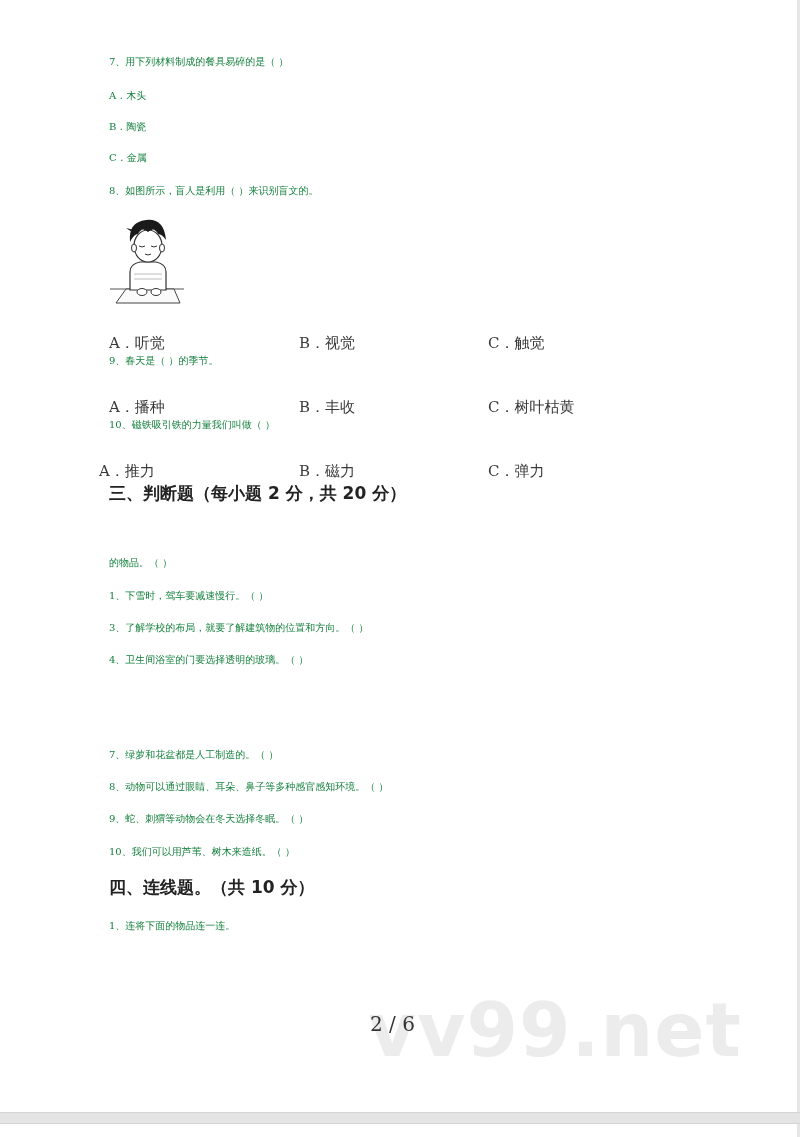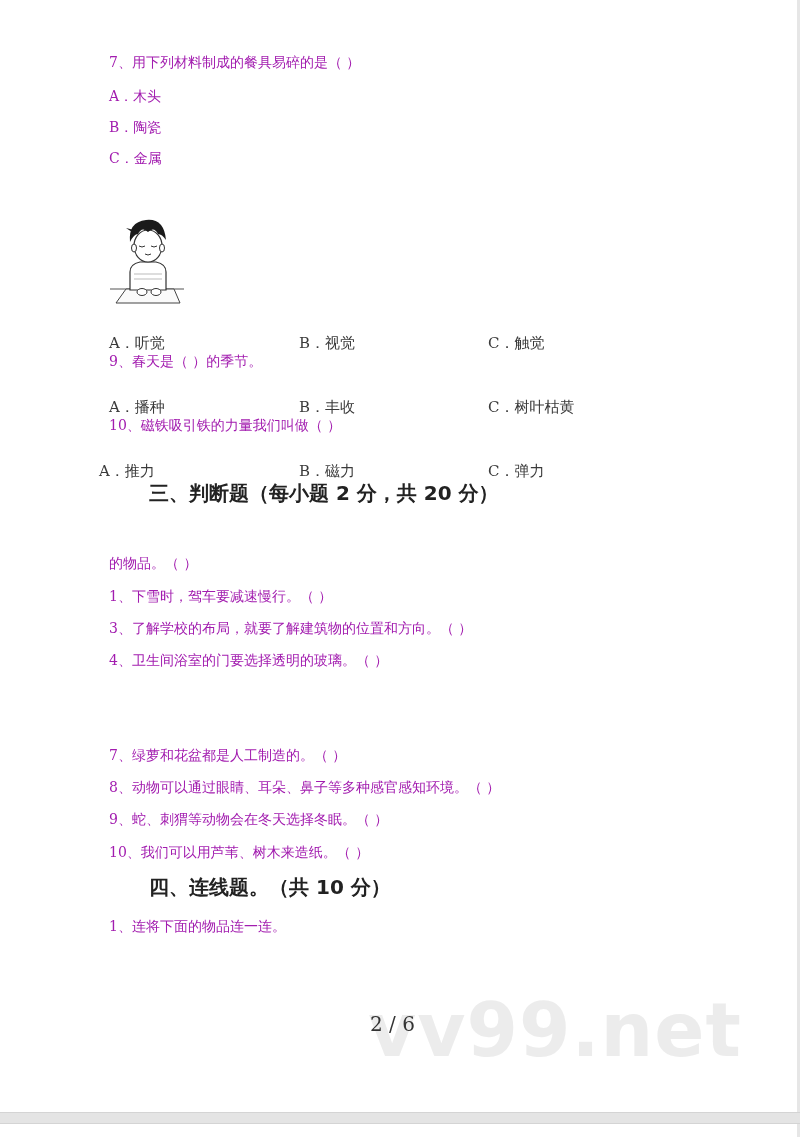--- a/index.html
+++ b/index.html
@@ -16,50 +16,50 @@
   }
   .sep {
     position: absolute; left: 0; top: 1112px; width: 800px; height: 12px;
     background: #e4e4e4;
     border-top: 1px solid #d4d4d4; border-bottom: 1px solid #d4d4d4;
     box-sizing: border-box;
   }
   .next-page { position: absolute; left: 0; top: 1124px; width: 797px; height: 13px; background:#fff; border-right: 3px solid #e6e6e6; }
   .line {
     position: absolute; left: 109px;
-    font-size: 14px; line-height: 20px; white-space: nowrap;
-    color: #a21caf;
+    font-size: 10px; line-height: 20px; white-space: nowrap;
+    color: #15803d;
   }
   .opt { position: absolute; font-size: 15px; line-height: 20px; white-space: nowrap; color: #3a3a3a; margin-top: 14px; }
   .heading {
     position: absolute; left: 109px;
     font-family: "DejaVu Sans", "Liberation Sans", sans-serif;
-    font-weight: bold; font-size: 20px; line-height: 22px; color: #222;
+    font-weight: bold; font-size: 17px; line-height: 22px; color: #222;
     white-space: nowrap;
-    margin-left: 40px;
   }
   .figure { position: absolute; left: 108px; top: 212px; width: 78px; height: 96px; }
   .page-num { position: absolute; left: 370px; top: 1012px; font-size: 20px; color: #333; }
   .watermark {
     position: absolute; left: 368px; top: 990px;
     font-family: "DejaVu Sans", "Liberation Sans", sans-serif;
     font-weight: bold; font-size: 74px; letter-spacing: 1px;
     color: rgba(200,200,200,0.35); white-space: nowrap; line-height: 80px;
   }
 </style>
 </head>
 <body>
 
 <div class="page">
 
   <div class="line" style="top:52px">7、用下列材料制成的餐具易碎的是（    ）</div>
   <div class="line" style="top:86px">A．木头</div>
   <div class="line" style="top:117px">B．陶瓷</div>
   <div class="line" style="top:148px">C．金属</div>
 
+  <div class="line" style="top:181px">8、如图所示，盲人是利用（      ）来识别盲文的。</div>
   <div class="figure">
     <svg width="78" height="96" viewBox="0 0 78 96">
 
       <line x1="2" y1="77" x2="76" y2="77" stroke="#555" stroke-width="1.2"></line>
 
       <polygon points="8,91 18,77 66,77 72,91" fill="#fafafa" stroke="#444" stroke-width="1"></polygon>
 
       <path d="M22,78 L22,60 Q22,52 32,50 L48,50 Q58,52 58,60 L58,78 Z" fill="#fff" stroke="#333" stroke-width="1.2"></path>
       <line x1="26" y1="62" x2="54" y2="62" stroke="#aaa" stroke-width="0.8"></line>
       <line x1="26" y1="67" x2="54" y2="67" stroke="#aaa" stroke-width="0.8"></line>

